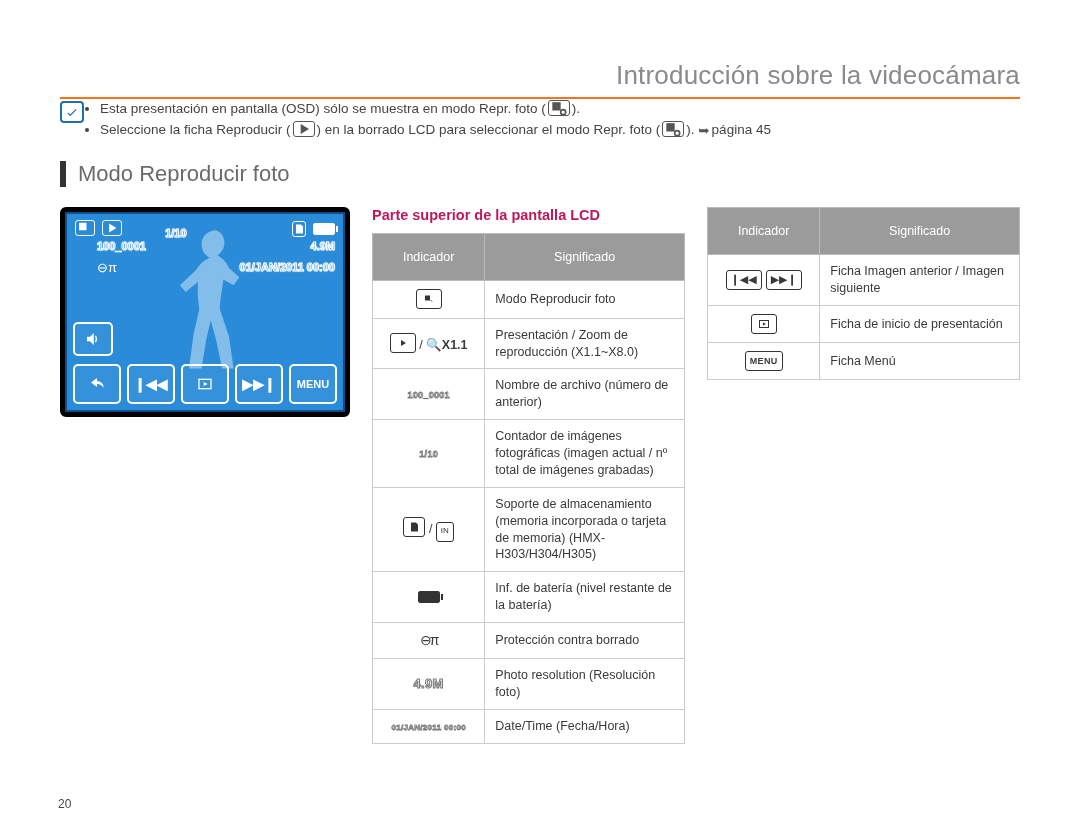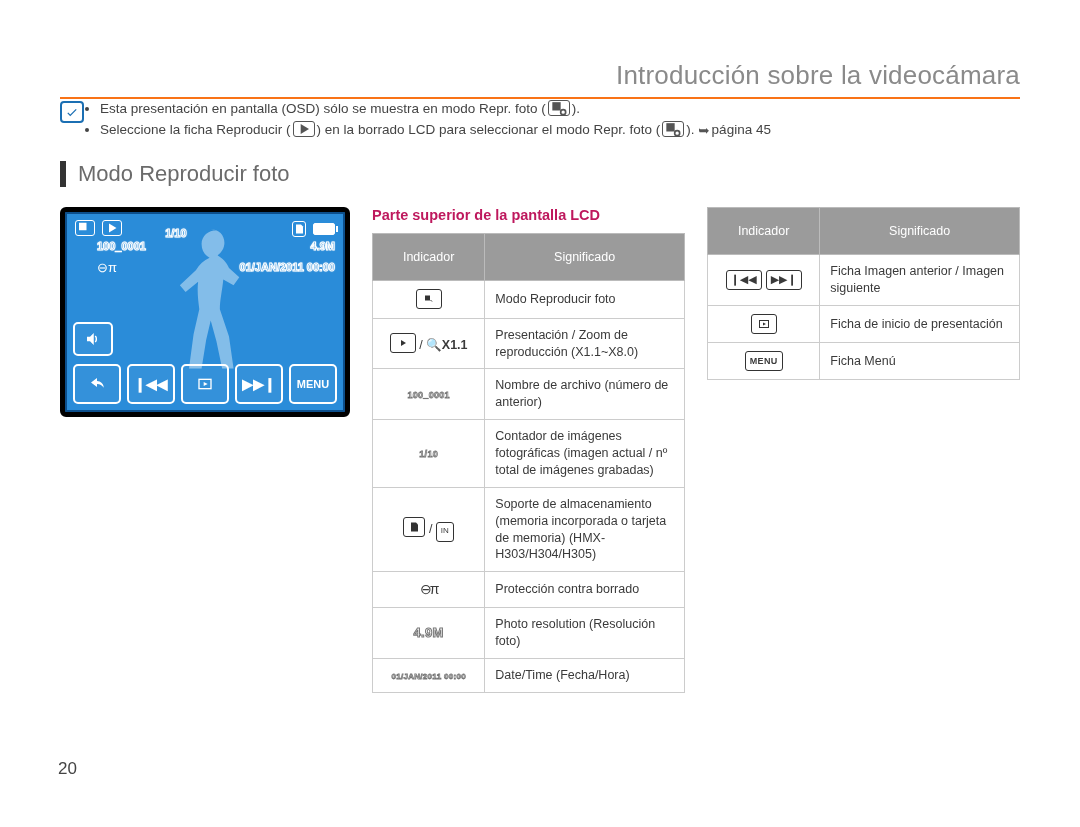--- a/index.html
+++ b/index.html
@@ -110,21 +110,21 @@
     padding:0 4px; font-size:11px; background:#fff;
   }
   .bx svg { width:12px; height:12px; }
   .grey-outline {
     color:#fff; font-weight:700; -webkit-text-stroke:1px #777; letter-spacing:.3px;
   }
   .tiny-outline {
     color:#fff; font-weight:700; -webkit-text-stroke:0.8px #777; font-size:9px; letter-spacing:.3px;
   }
   .pair { display:inline-flex; gap:4px; }
-  .pgnum { position:absolute; bottom:48px; left:58px; font-size:17px; color:#444;text-align:right;}
+  .pgnum { position:absolute; bottom:16px; left:58px; font-size:12px; color:#444;text-align:right;}
   .batt-sm {
     display:inline-block;width:22px; height:12px; border:1.5px solid #333; border-radius:2px; position:relative; vertical-align:middle;
   }
   .batt-sm::after{content:"";position:absolute;right:-4px;top:2px;width:2px;height:6px;background:#333;}
   .batt-sm .fill{background:#333;height:100%;width:100%;display:block;}
   .key-o { font-size:14px; letter-spacing:-2px;}
   .menu-bx{font-size:9px;font-weight:bold;letter-spacing:.3px;}
 </style>
 </head>
 <body>
@@ -261,20 +261,24 @@
           </tr>
       <tr>
             <td class="ico"><span class="bx" style="min-width:16px">
                 <svg viewBox="0 0 24 24" fill="#333">
                   <path d="M6 3h10l4 4v14H6z"></path>
                 </svg>
               </span> / <span class="bx" style="min-width:16px;font-size:8px">IN</span></td>
             <td>Soporte de almacenamiento (memoria incorporada o tarjeta de memoria) (HMX-H303/H304/H305)</td>
           </tr>
       <tr>
+            <td class="ico"><span class="batt-sm"><span class="fill"></span></span></td>
+            <td>Inf. de batería (nivel restante de la batería)</td>
+          </tr>
+      <tr>
             <td class="ico"><span class="key-o">⊖π</span></td>
             <td>Protección contra borrado</td>
           </tr>
       <tr>
             <td class="ico"><span class="grey-outline" style="font-size:13px">4.9M</span></td>
             <td>Photo resolution (Resolución foto)</td>
           </tr>
       <tr>
             <td class="ico"><span class="tiny-outline" style="font-size:8px">01/JAN/2011 00:00</span></td>
             <td>Date/Time (Fecha/Hora)</td>

